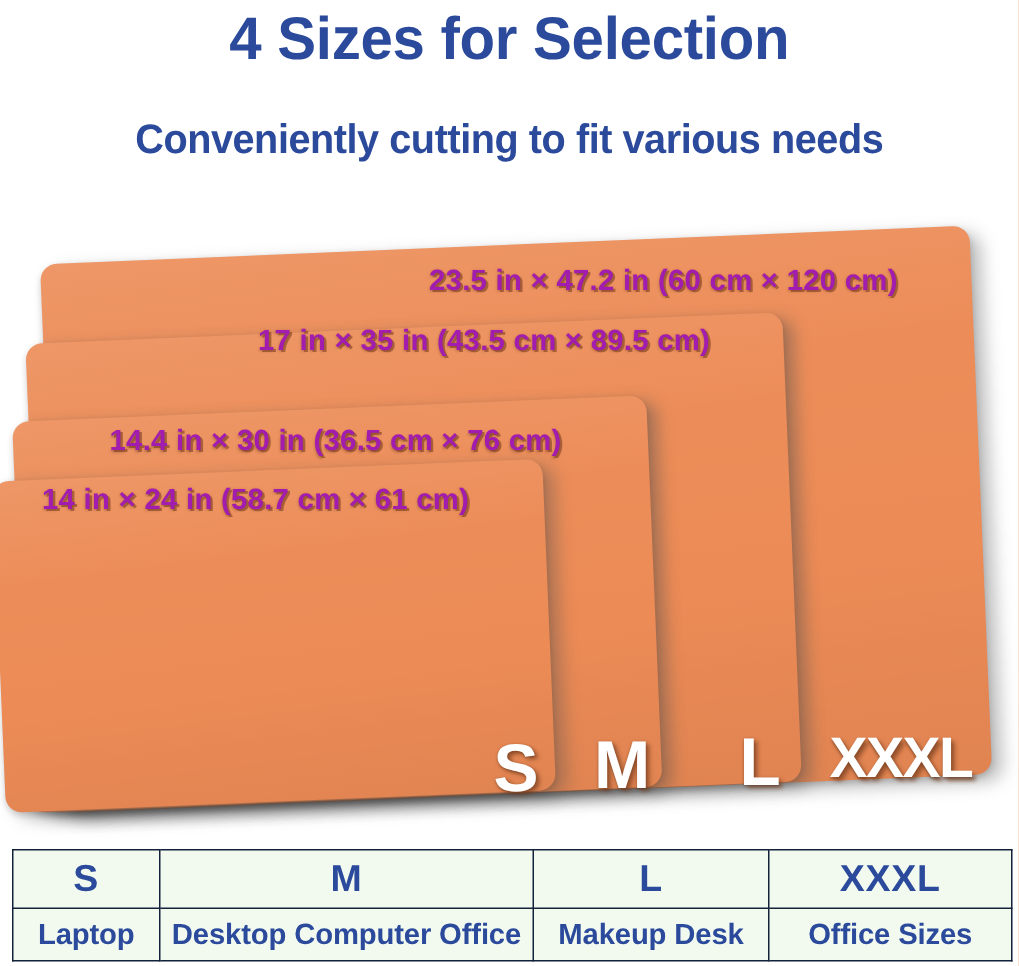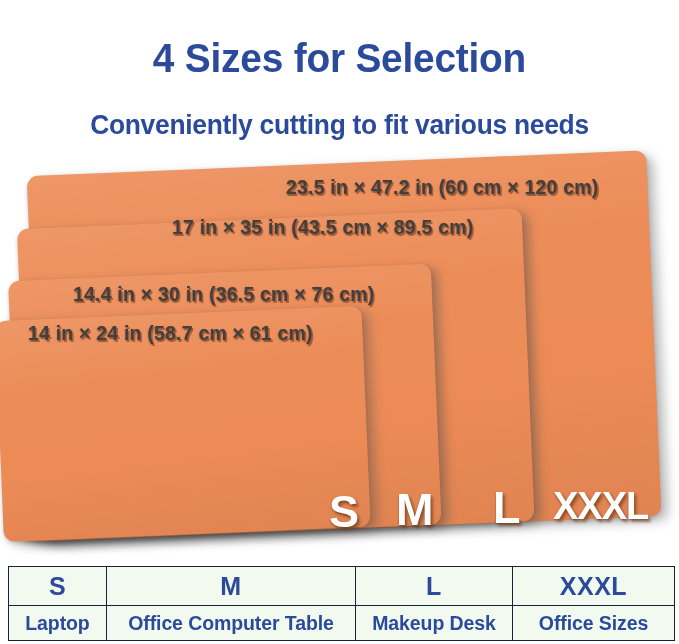--- a/index.html
+++ b/index.html
@@ -16,21 +16,20 @@
     -webkit-font-smoothing: antialiased;
   }
 
   
   .headings {
     position: absolute;
     left: 0;
     top: 0;
     width: 679px;
     text-align: center;
-    margin-top: 32px;
   }
   .title {
     margin: 0;
     padding-top: 4px;
     font-size: 40px;
     font-weight: bold;
     color: #2b4a9b;
     letter-spacing: -0.2px;
     line-height: 1.12;
     transform: scaleX(0.97);
@@ -98,21 +97,21 @@
                 rgba(255,255,255,0.10) 0%,
                 rgba(255,255,255,0.02) 28%,
                 rgba(0,0,0,0.00) 62%,
                 rgba(0,0,0,0.05) 100%);
     pointer-events: none;
   }
 
   
   .dim {
     position: absolute;
-    color: #404040;
+    color: #a21caf;
     font-size: 19.5px;
     font-weight: bold;
     white-space: nowrap;
     letter-spacing: 0.2px;
     text-shadow: 1.6px 1.6px 0 rgba(120,60,30,0.55),
                  0 1px 2px rgba(90,45,20,0.45);
     z-index: 5;
   }
   .dim-xxxl { left: 286px; top: 176px; }
   .dim-l    { left: 172px; top: 216px; }
@@ -197,18 +196,18 @@
 <table class="legend-table">
   <tbody>
       <tr class="head">
     <td class="col-s">S</td>
     <td class="col-m">M</td>
     <td class="col-l">L</td>
     <td class="col-xxxl">XXXL</td>
   </tr>
   <tr class="body">
     <td>Laptop</td>
-    <td>Office Computer Table</td>
+    <td>Desktop Computer Office</td>
     <td>Makeup Desk</td>
     <td>Office Sizes</td>
   </tr>
 </tbody>
   </table>
 
 </body></html>

